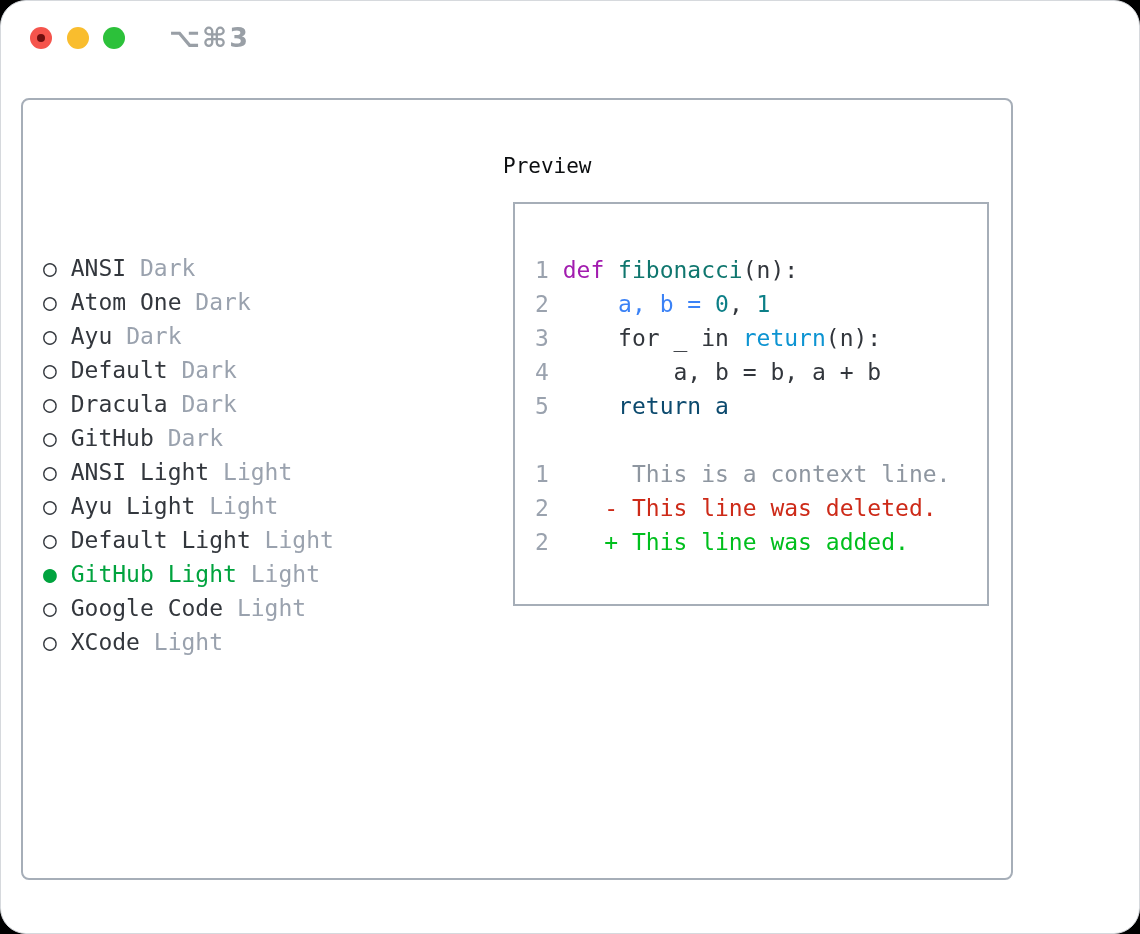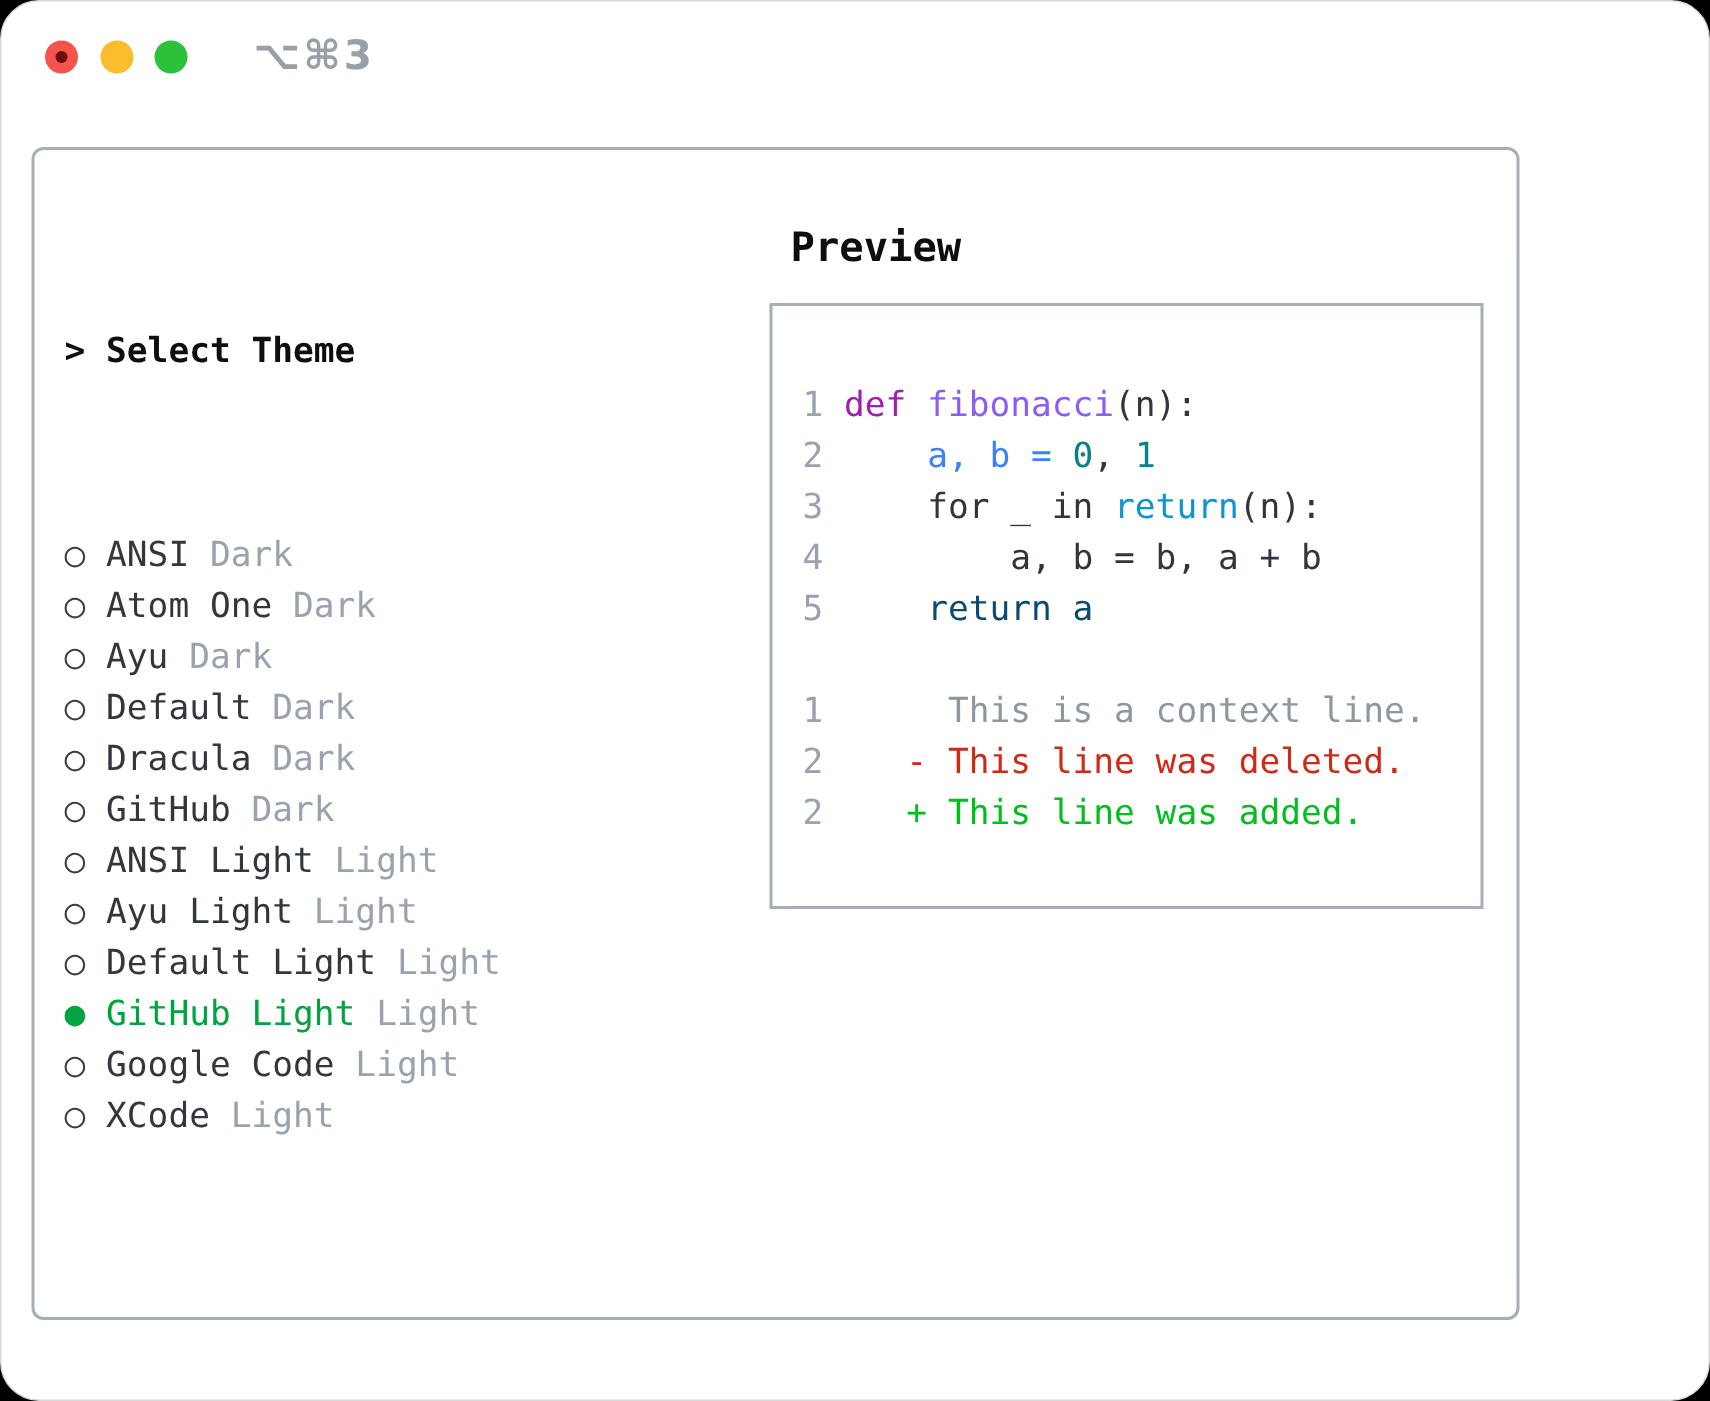--- a/index.html
+++ b/index.html
@@ -22,62 +22,61 @@
   .panel { position:absolute; left:20px; top:97px; width:992px; height:782px;
            border:2px solid #a6aeb8; border-radius:8px; background:#fff; box-sizing:border-box; }
 
   .left-col { position:absolute; left:20px; top:49px; font-size:23px; line-height:34px;
               white-space:pre; color:#33373d; }
   .row { min-height:34px; }
   .row-heading { font-weight:bold; color:#0c0e10; }
   .bullet { color:#3a3e44; }
   .variant { color:#9aa2ae;margin-top:40px; }
 
-  .preview-heading { position:absolute; left:504px; top:49px; font-size:27px; line-height:34px;
-                     font-weight:bold; color:#0c0e10; }
+  .preview-heading { position:absolute; left:480px; top:49px; font-size:21px; line-height:34px;
+                     font-weight:normal; color:#0c0e10; }
   .preview-box { position:absolute; left:490px; top:102px; width:476px; height:404px;
                  border:2px solid #a6aeb8; background:#fff; box-sizing:border-box;
                  padding:49px 0 0 20px; overflow:hidden; }
   .code-line { font-size:23px; line-height:34px; white-space:pre; min-height:34px; color:#32363c; }
 </style>
 </head>
 <body>
 
 <div class="screen">
 
   <div>
     <span class="light light-red"></span>
     <span class="light light-yellow"></span>
     <span class="light light-green"></span>
     <span class="window-title">⌥⌘3</span>
   </div>
 
   <div class="panel">
 
     <div class="left-col">
-      <div class="row row-heading"><span>&gt;</span> <span>Select Theme</span></div>
 
       <div id="theme-list"><div class="row"><span class="bullet">○</span> <span>ANSI</span> <span class="variant">Dark</span></div><div class="row"><span class="bullet">○</span> <span>Atom One</span> <span class="variant">Dark</span></div><div class="row"><span class="bullet">○</span> <span>Ayu</span> <span class="variant">Dark</span></div><div class="row"><span class="bullet">○</span> <span>Default</span> <span class="variant">Dark</span></div><div class="row"><span class="bullet">○</span> <span>Dracula</span> <span class="variant">Dark</span></div><div class="row"><span class="bullet">○</span> <span>GitHub</span> <span class="variant">Dark</span></div><div class="row"><span class="bullet">○</span> <span>ANSI Light</span> <span class="variant">Light</span></div><div class="row"><span class="bullet">○</span> <span>Ayu Light</span> <span class="variant">Light</span></div><div class="row"><span class="bullet">○</span> <span>Default Light</span> <span class="variant">Light</span></div><div class="row"><span class="bullet" style="color: rgb(0, 163, 62);">●</span> <span style="color: rgb(0, 163, 62);">GitHub Light</span> <span class="variant">Light</span></div><div class="row"><span class="bullet">○</span> <span>Google Code</span> <span class="variant">Light</span></div><div class="row"><span class="bullet">○</span> <span>XCode</span> <span class="variant">Light</span></div></div>
 
       <div class="row"></div>
 
       
 
       
 
       
 
       
       
     </div>
 
     <div class="preview-heading">Preview</div>
 
     <div class="preview-box" id="preview-box">
-        <div class="code-line"><span style="color: rgb(154, 162, 174);">1 </span><span style="color: #a21caf; text-align: right;">def </span><span style="color: #8b5cf6; margin-top: 32px;">fibonacci</span><span style="color: rgb(50, 54, 60);">(n):</span></div>
+        <div class="code-line"><span style="color: rgb(154, 162, 174);">1 </span><span style="color: #a21caf; text-align: right;">def </span><span style="color: #0f766e; margin-top: 32px;">fibonacci</span><span style="color: rgb(50, 54, 60);">(n):</span></div>
         <div class="code-line"><span style="color: rgb(154, 162, 174);">2 </span><span style="color: #3b82f6;">    a, b = </span><span style="color: rgb(12, 127, 135);">0</span><span style="color: rgb(50, 54, 60);">, </span><span style="color: rgb(12, 127, 135);">1</span></div>
         <div class="code-line"><span style="color: rgb(154, 162, 174);">3 </span><span style="color: rgb(50, 54, 60); margin-top: 20px;">    for _ in </span><span style="color: rgb(13, 148, 210);">return</span><span style="color: rgb(50, 54, 60);">(n):</span></div>
         <div class="code-line"><span style="color: rgb(154, 162, 174);">4 </span><span style="color: rgb(50, 54, 60);">        a, b = b, a + b</span></div>
         <div class="code-line"><span style="color: rgb(154, 162, 174);">5 </span><span style="color: #0c4a6e;">    return a</span></div>
         <div class="code-line"></div>
         <div class="code-line"><span style="color: rgb(154, 162, 174);">1 </span><span style="color: rgb(142, 150, 160);">     This is a context line.</span></div>
         <div class="code-line"><span style="color: rgb(154, 162, 174);">2 </span><span style="color: rgb(205, 42, 24);">   - This line was deleted.</span></div>
         <div class="code-line"><span style="color: rgb(154, 162, 174);">2 </span><span style="color: rgb(0, 191, 29);">   + This line was added.</span></div>
       </div>
 

